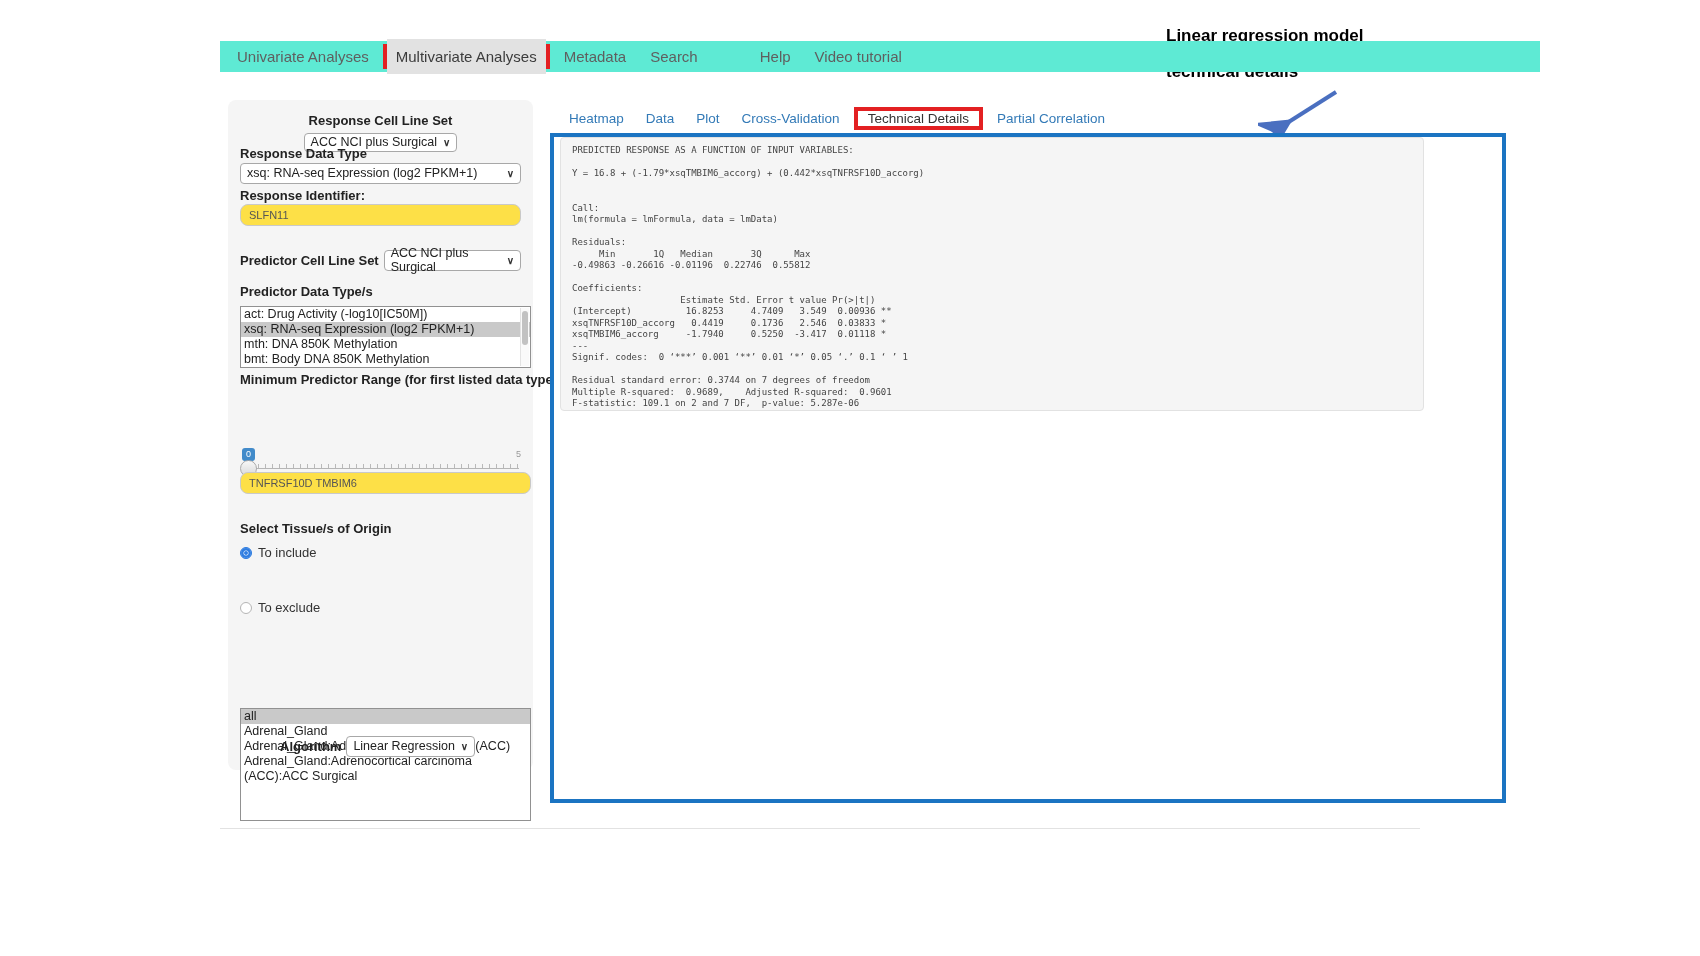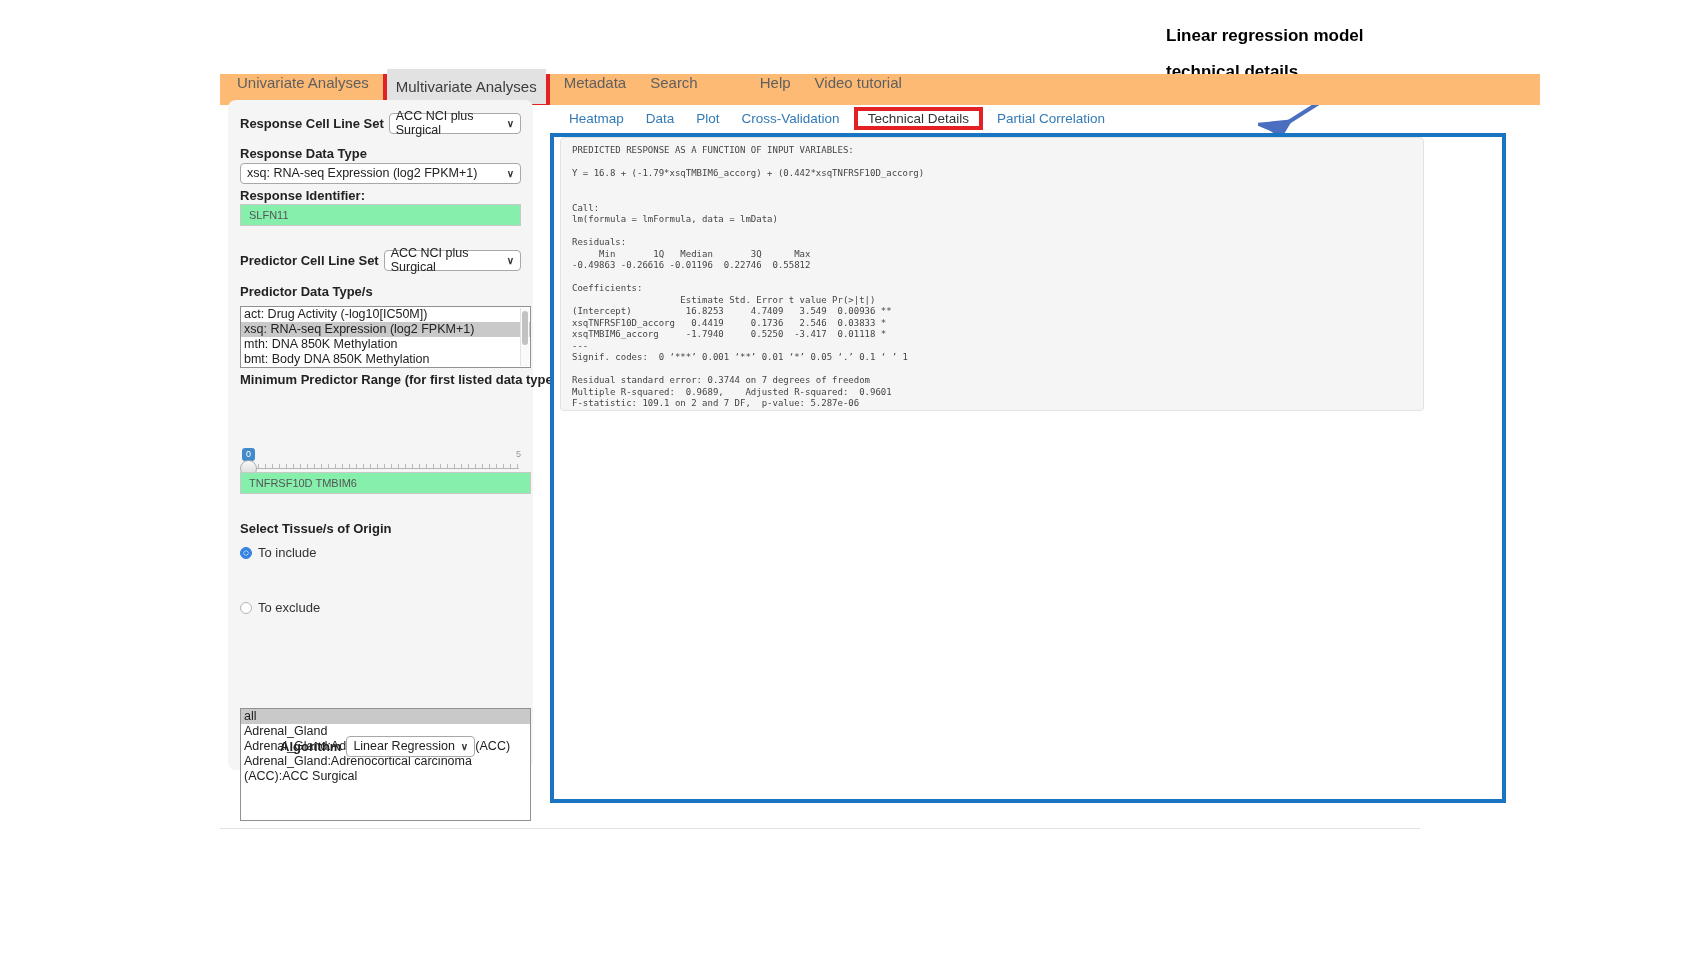--- a/index.html
+++ b/index.html
@@ -1,37 +1,37 @@
 <!DOCTYPE html>
 <html><head>
 <meta charset="utf-8">
 <style>
   * { margin:0; padding:0; box-sizing:border-box; }
   html,body { width:1700px; height:956px; background:#ffffff; font-family:"Liberation Sans", sans-serif; overflow:hidden; }
   .abs { position:absolute; }
 
   
-  .navbar { left:220px; top:74px; width:1320px; height:31px; background:#fdba74; display:flex; font-size:15px; color:#5f5f5f; }
+  .navbar { left:220px; top:41px; width:1320px; height:31px; background:#5eead4; display:flex; align-items:center; font-size:15px; color:#5f5f5f; }
   .nav-item { padding:0 12px; white-space:nowrap; cursor:pointer; }
   .nav-item:first-child { padding-left:17px; }
   .nav-active-wrap { border:4px solid #e32022; margin:0 2px; }
   .nav-active { background:#e2e2e2; color:#3c3c3c; padding:9px 9px; white-space:nowrap; cursor:pointer; }
   .nav-gap { width:38px; }
 
   
   .annotation { left:1166px; top:18px; width:460px; color:#000000; font-weight:bold; font-size:17px; line-height:36px; }
   .arrow-svg { left:1258px; top:86px; }
 
   
   .sidebar { left:228px; top:100px; width:305px; height:670px; background:#f5f5f5; border-radius:8px; font-size:13px; color:#333; }
   .sb-label { font-weight:bold; color:#222; font-size:13px; }
   .inline-row { display:flex; align-items:center; gap:5px; }
   .sel { background:#fff; border:1px solid #a8a8a8; border-radius:4px; font-size:12.5px; color:#222; padding:1px 6px 2px 6px; display:flex; align-items:center; justify-content:space-between; cursor:pointer; height:21px; }
   .sel .chev { font-size:10px; color:#333; margin-left:6px; font-weight:bold; }
-  .tinput { width:100%; background:#86efac; border:1px solid #c9c9c9; border-radius:0; font-size:11px; color:#555; padding:4px 8px; height:22px; font-family:"Liberation Sans", sans-serif; }
+  .tinput { width:100%; background:#fde047; border:1px solid #c9c9c9; border-radius:8px; font-size:11px; color:#555; padding:4px 8px; height:22px; font-family:"Liberation Sans", sans-serif; }
   .listbox { background:#fff; border:1px solid #919191; font-size:12.5px; color:#222; line-height:15px; overflow:hidden; position:relative; }
   .lb-item { padding:0 3px; white-space:nowrap; cursor:pointer; }
   .lb-item.wrap { white-space:normal; }
   .lb-item.selected { background:#c9c9c9; }
   .lb-scroll { position:absolute; right:1px; top:1px; width:9px; height:58px; background:#fafafa; border-left:1px solid #e3e3e3; }
   .lb-thumb { position:absolute; right:1.5px; top:3px; width:6px; height:34px; background:#c2c2c2; border-radius:4px; }
 
   
   .slider-zone { position:relative; height:44px; }
   .slider-badge { position:absolute; left:0; top:-2px; background:#428bca; color:#fff; font-size:9px; padding:0 4px; border-radius:3px; line-height:13px; }
@@ -84,21 +84,21 @@
   </span>
   <span class="nav-item">Metadata</span>
   <span class="nav-item">Search</span>
   <span class="nav-gap"></span>
   <span class="nav-item">Help</span>
   <span class="nav-item">Video tutorial</span>
 </div>
 
 <div class="abs sidebar">
 
-  <div class="abs inline-row" style="left:12px; top:13px; width:281px;">
+  <div class="abs inline-row" style="left:12px; top:13px; width:281px;flex-direction:column;">
     <span class="sb-label">Response Cell Line Set</span>
     <span class="sel" style="flex:1;">
       <span>ACC NCI plus Surgical</span>
       <span class="chev">∨</span>
     </span>
   </div>
 
   <div class="abs sb-label" style="left:12px; top:46px;">Response Data Type</div>
   <div class="abs sel" style="left:12px; top:63px; width:281px;">
     <span>xsq: RNA-seq Expression (log2 FPKM+1)</span>

